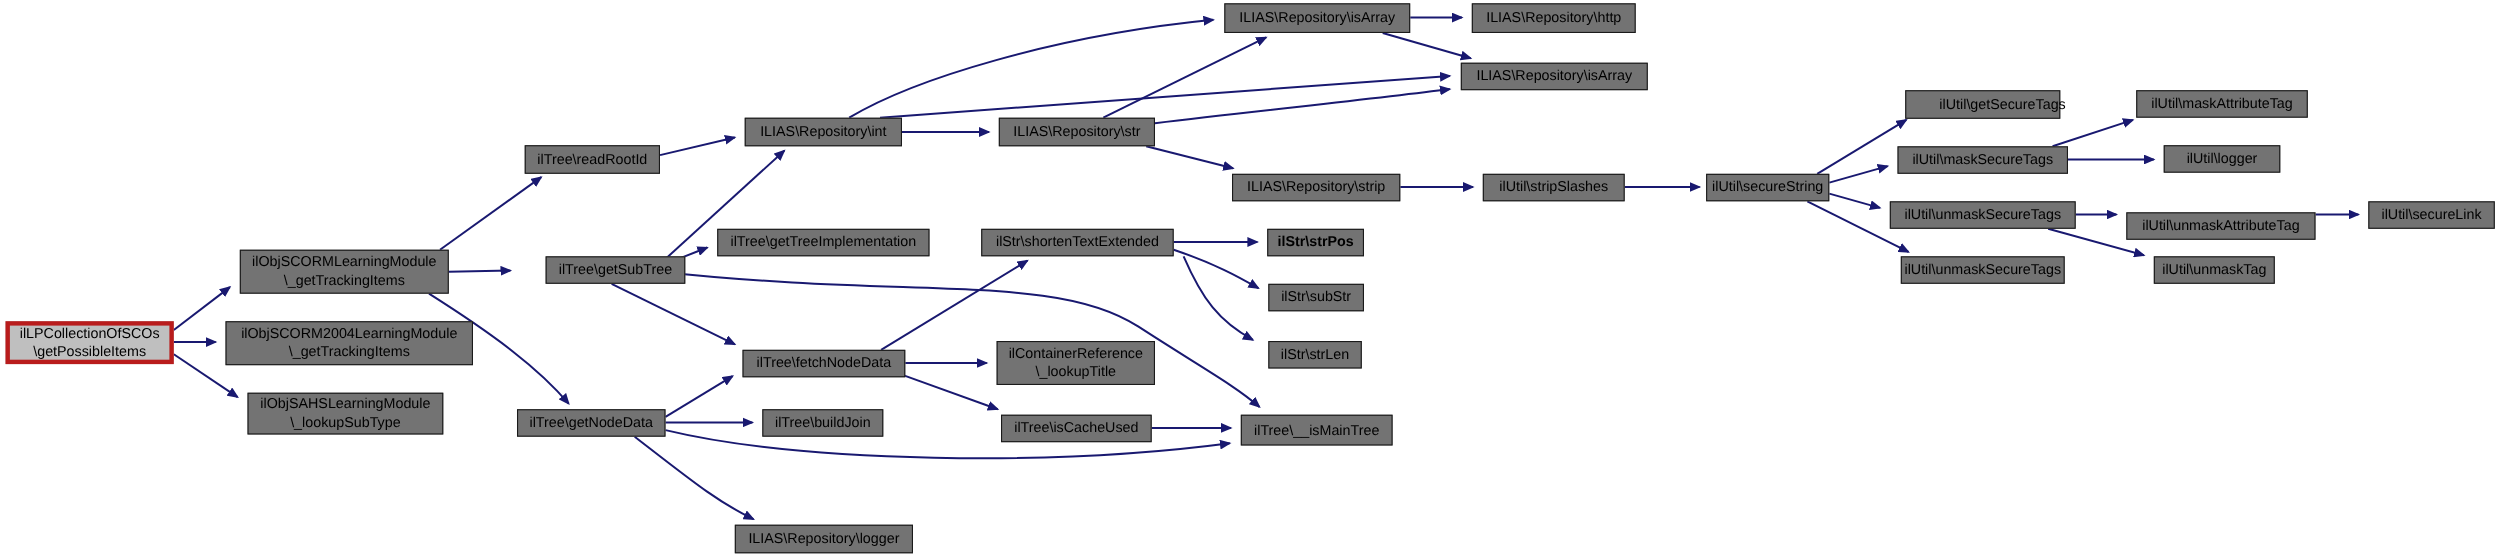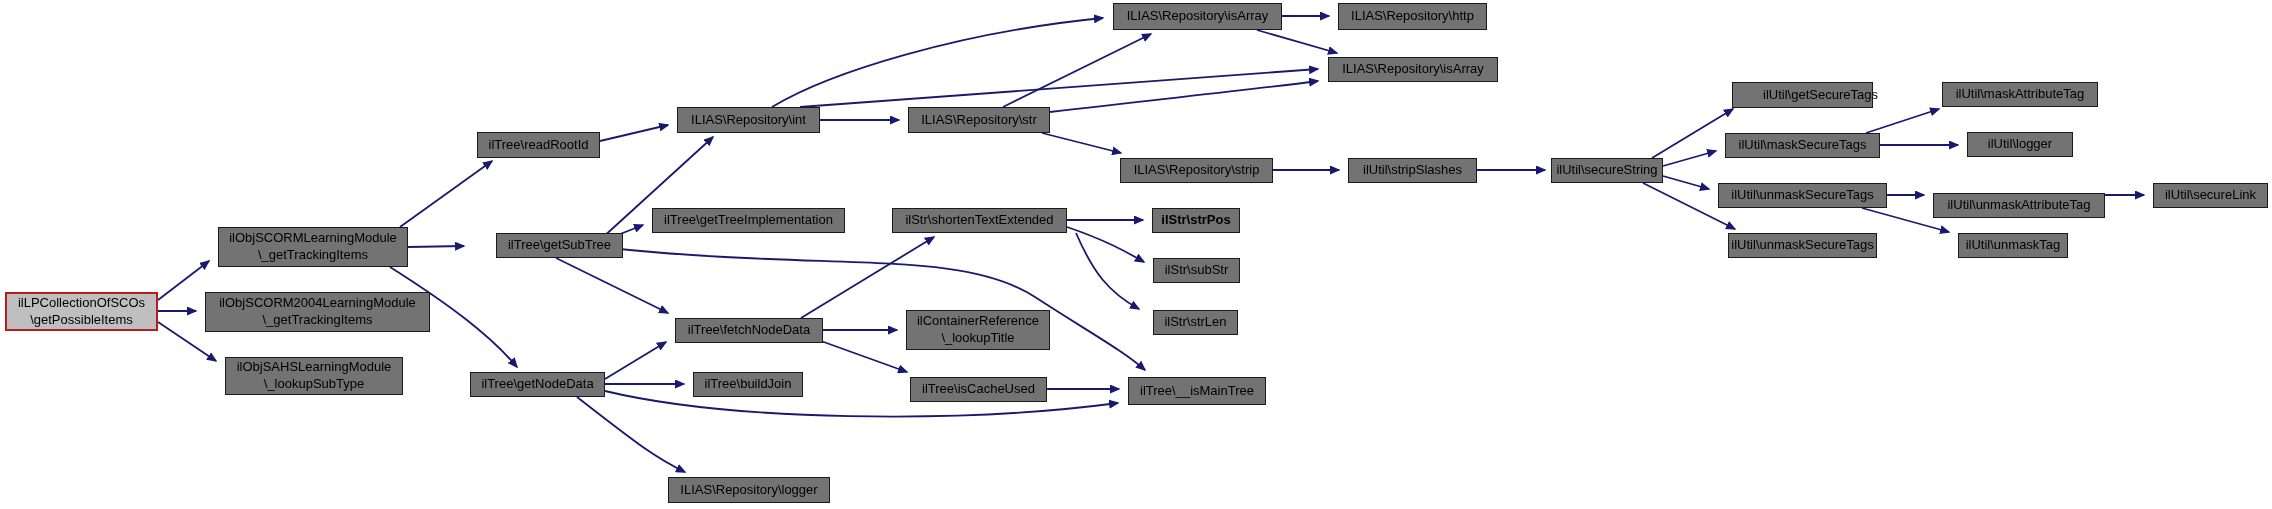--- a/index.html
+++ b/index.html
@@ -18,21 +18,21 @@
     background:#737373;
     border:1px solid #1a1a1a;
     color:#000000;
     font-size:13px;line-height:1.3;
     white-space:pre-line;
     box-sizing:border-box;
     z-index:2;
   }
   .node.root{
     background:#bfbfbf;
-    border:2px solid #b91c1c;
+    border:4px solid #b91c1c;
   }
 </style>
 </head>
 <body>
 
 <div id="canvas">
 
   <svg id="edges" viewBox="0 0 2272 509" xmlns="http://www.w3.org/2000/svg">
     <defs>
       <marker id="arrow" markerWidth="11" markerHeight="9" refX="9" refY="4.5" orient="auto" markerUnits="userSpaceOnUse">

